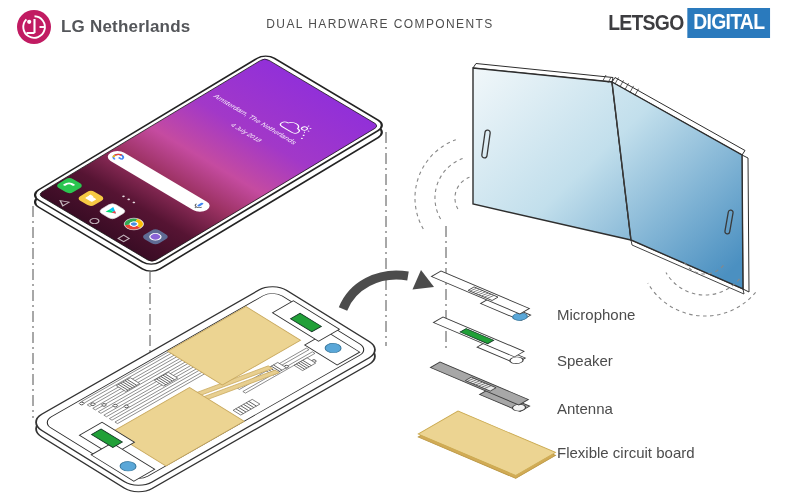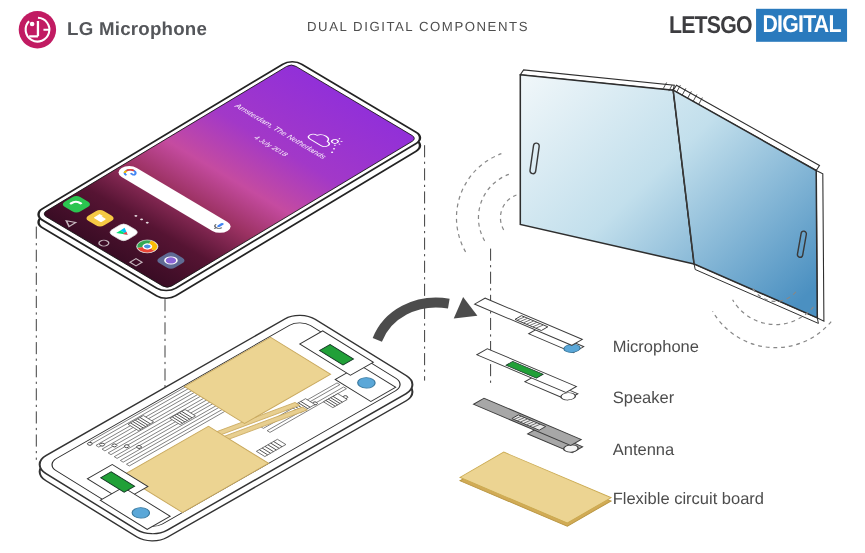--- a/index.html
+++ b/index.html
@@ -16,24 +16,24 @@
 <body>
 
 <div class="hdr-lg">
   <svg width="36" height="36" viewBox="-18 -18 36 36" style="position:static">
     <circle cx="0" cy="0" r="17" fill="#c11b62"></circle>
     <circle cx="-4.8" cy="-5.2" r="2.1" fill="#fff"></circle>
     <path d="M0.5,-8 L0.5,6 M0.5,6 L-7.5,6" stroke="#fff" stroke-width="2.1" fill="none"></path>
     <path d="M0.5,-10.8 A10.8,10.8 0 1 1 -7.6,-7.6" stroke="#fff" stroke-width="1.9" fill="none"></path>
     <path d="M10.8,0 L5.5,0" stroke="#fff" stroke-width="1.9" fill="none"></path>
   </svg>
-  <span class="lg-text">LG Microphone</span>
+  <span class="lg-text">LG Netherlands</span>
 </div>
 
-<div class="hdr-title">DUAL DIGITAL COMPONENTS</div>
+<div class="hdr-title">DUAL HARDWARE COMPONENTS</div>
 
 <div class="hdr-letsgo">
   <span class="letsgo-dark">LETSGO</span>
   <span class="letsgo-blue">DIGITAL</span>
 </div>
 
 <svg class="diagram" width="786" height="503" viewBox="0 0 786 503">
 <defs>
   <linearGradient id="screenGrad" gradientUnits="userSpaceOnUse" x1="268" y1="70" x2="4" y2="70">
     <stop offset="0" stop-color="#9230d8"></stop>

